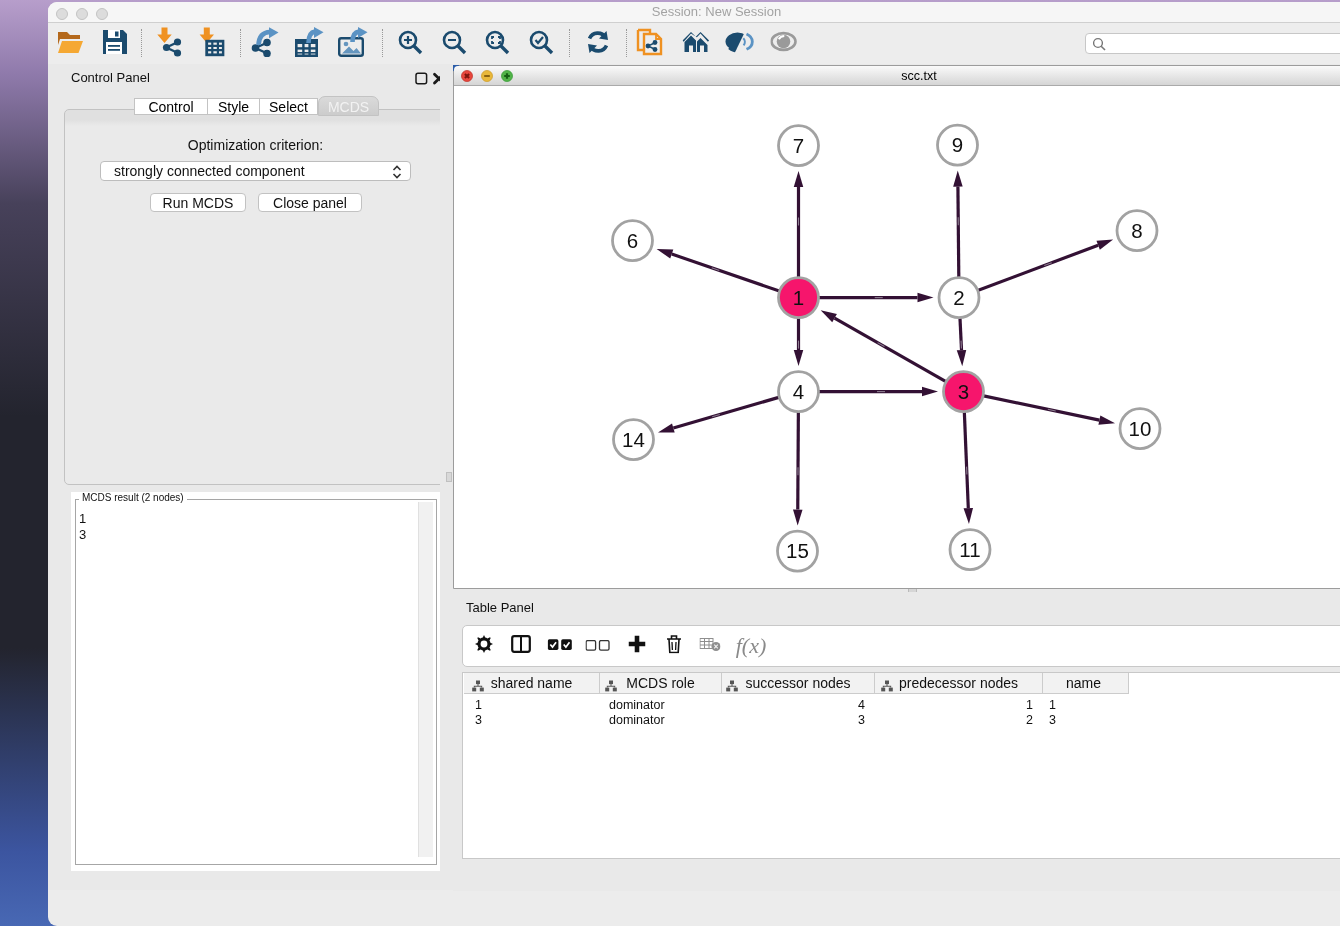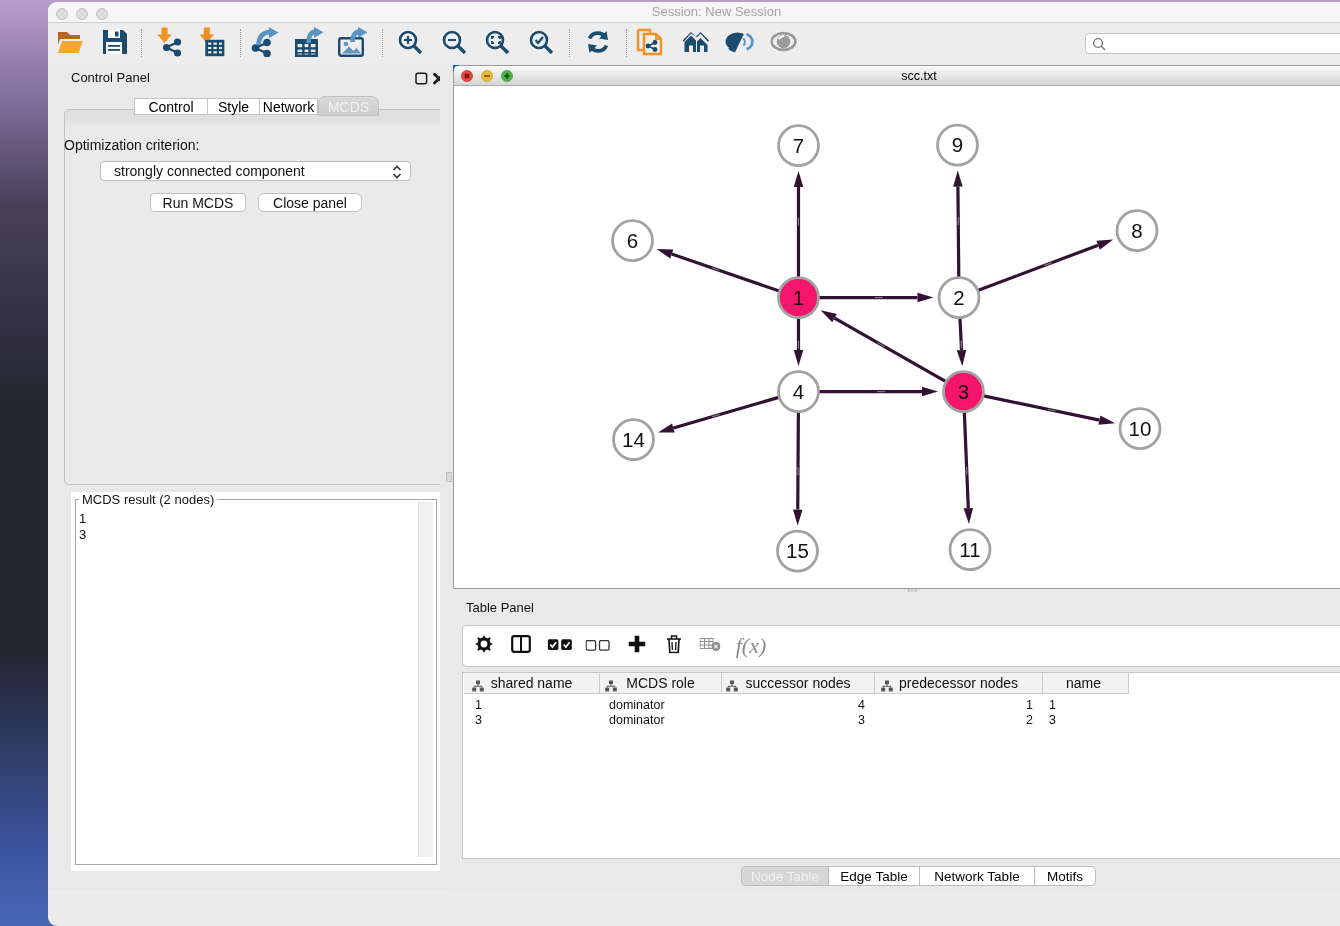--- a/index.html
+++ b/index.html
@@ -28,26 +28,26 @@
 .main { position:absolute; left:0; top:62px; width:100%; height:826px; background:#e9e9e9; }
 
 .cpanel { position:absolute; left:8px; top:0; width:392px; height:826px; background:#e9e9e9; }
 .phead { position:absolute; left:15px; top:6px; font-size:13px; color:#111; }
 .wicons { position:absolute; top:7px; }
 .tabs { position:absolute; top:34px; left:78px; height:17px; display:flex; z-index:3; }
 .tab { background:#fff; border:1px solid #c3c3c3; border-left:none; font-size:14px; color:#000; text-align:center; line-height:16px; height:17px; }
 .tab.first { border-left:1px solid #c3c3c3; }
 .tab.sel { background:linear-gradient(#dadada,#cccccc); color:#f2f2f2; border-radius:7px 7px 0 0; border:1px solid #c3c3c3; height:20px; margin-top:-2px; line-height:20px; }
 .tabcontent { position:absolute; left:8px; top:45px; width:383px; height:376px; border:1px solid #c2c2c2; border-radius:5px; background:linear-gradient(#e0e0e0 0px,#e0e0e0 10px,#eaeaea 16px); }
-.optlabel { position:absolute; left:8px; top:73px; width:383px; text-align:left; font-size:14px; color:#111; }
+.optlabel { position:absolute; left:8px; top:73px; width:383px; text-align:center; font-size:14px; color:#111; }
 .dropdown { position:absolute; left:44px; top:96.5px; width:311px; height:20px; background:#fff; border:1px solid #bdbdbd; border-radius:4px; font-size:14px; line-height:18px; padding-left:13px; color:#111; }
 .btn { position:absolute; height:20px; background:#fff; border:1px solid #c2c2c2; border-radius:4px; font-size:14px; text-align:center; line-height:18px; color:#111; }
 .resultpanel { position:absolute; left:15px; top:428px; width:369px; height:379px; background:#fff; }
 .fieldset { position:absolute; left:4px; top:7px; width:362px; height:366px; border:1px solid #a6a6a6; }
-.legend { position:absolute; left:3px; top:-8px; background:#fff; padding:0 3px; font-size:13px; color:#111; }
+.legend { position:absolute; left:3px; top:-8px; background:#fff; padding:0 3px; font-size:10px; color:#111; }
 .resulttext { position:absolute; left:3px; top:11px; font-size:13px; line-height:16px; color:#111; }
 .vscroll { position:absolute; right:3px; top:2px; width:15px; height:355px; background:#f1f1f1; border-left:1px solid #e0e0e0; }
 
 .vdivider { position:absolute; left:392px; top:0; width:13px; height:826px; background:#e9e9e9; }
 .vhandle { position:absolute; left:398px; top:408px; width:6px; height:10px; background:#d8d8d8; border:1px solid #c0c0c0; }
 
 .netwin { position:absolute; left:405px; top:1px; width:932px; height:524px; border:1px solid #9c9c9c; border-radius:5px 5px 0 0; background:#fff; }
 .netbar { position:absolute; left:0; top:0; width:100%; height:20px; background:linear-gradient(#fafafa,#d5d5d5); border-bottom:1px solid #aaa; border-radius:4px 4px 0 0; }
 .netbar .title { position:absolute; top:3px; width:100%; text-align:center; font-size:12.5px; color:#000; }
 .canvas { position:absolute; left:0; top:21px; width:930px; height:501px; background:#fff; }
@@ -220,33 +220,33 @@
   <div class="main">
     <div class="cpanel">
       <div class="phead">Control Panel</div>
       <div class="wicons" id="cpicons" style="left:357.5px;"><svg width="34" height="13" viewBox="0 0 34 13">
             <rect x="2" y="1.2" width="10.6" height="10.6" fill="none" stroke="#1a1a1a" stroke-width="1.5" rx="2"></rect>
             <path d="M20.5 2.2 L29.5 11 M29.5 2.2 L20.5 11" stroke="#1a1a1a" stroke-width="2.8" stroke-linecap="round"></path>
           </svg></div>
       <div class="tabs">
         <div class="tab first" style="width:74px;">Control</div>
           <div class="tab" style="width:52px;">Style</div>
-          <div class="tab" style="width:58px;">Network</div>
+          <div class="tab" style="width:58px;">Select</div>
           <div class="tab sel" style="width:61px;">MCDS</div>
       </div>
       <div class="tabcontent"></div>
       <div class="optlabel">Optimization criterion:</div>
       <div class="dropdown">strongly connected component
         <svg width="10" height="14" style="position:absolute;right:8px;top:3px;" viewBox="0 0 10 14">
           <path d="M1.5 5 L5 1.5 L8.5 5" fill="none" stroke="#333" stroke-width="1.6"></path>
           <path d="M1.5 9 L5 12.5 L8.5 9" fill="none" stroke="#333" stroke-width="1.6"></path>
         </svg>
       </div>
       <div class="btn" style="left:94px; top:129px; width:96px; height:19px;">Run MCDS</div>
-      <div class="btn" style="left:202px; top:129px; width:104px; height:19px;border-radius:6px;">Close panel</div>
+      <div class="btn" style="left:202px; top:129px; width:104px; height:19px;">Close panel</div>
       <div class="resultpanel">
         <div class="fieldset">
           <div class="legend">MCDS result (2 nodes)</div>
           <div class="resulttext">1<br>3</div>
           <div class="vscroll"></div>
         </div>
       </div>
     </div>
     <div class="vdivider"></div>
       <div class="vhandle"></div>
@@ -416,21 +416,15 @@
           <div class="trow" style="left:146px;top:25px;">dominator</div>
           <div class="trow" style="left:259px;top:25px;width:143px;text-align:right;">4</div>
           <div class="trow" style="left:412px;top:25px;width:158px;text-align:right;">1</div>
           <div class="trow" style="left:586px;top:25px;">1</div>
           <div class="trow" style="left:12px;top:40px;">3</div>
           <div class="trow" style="left:146px;top:40px;">dominator</div>
           <div class="trow" style="left:259px;top:40px;width:143px;text-align:right;">3</div>
           <div class="trow" style="left:412px;top:40px;width:158px;text-align:right;">2</div>
           <div class="trow" style="left:586px;top:40px;">3</div>
         </div>
-      <div class="btabs">
-        <div class="btab sel" style="width:88px;">Node Table</div>
-          <div class="btab" style="width:91px;">Edge Table</div>
-          <div class="btab" style="width:115px;">Network Table</div>
-          <div class="btab last" style="width:61px;">Motifs</div>
-      </div>
     </div>
   </div>
 </div>
 
 </body></html>

